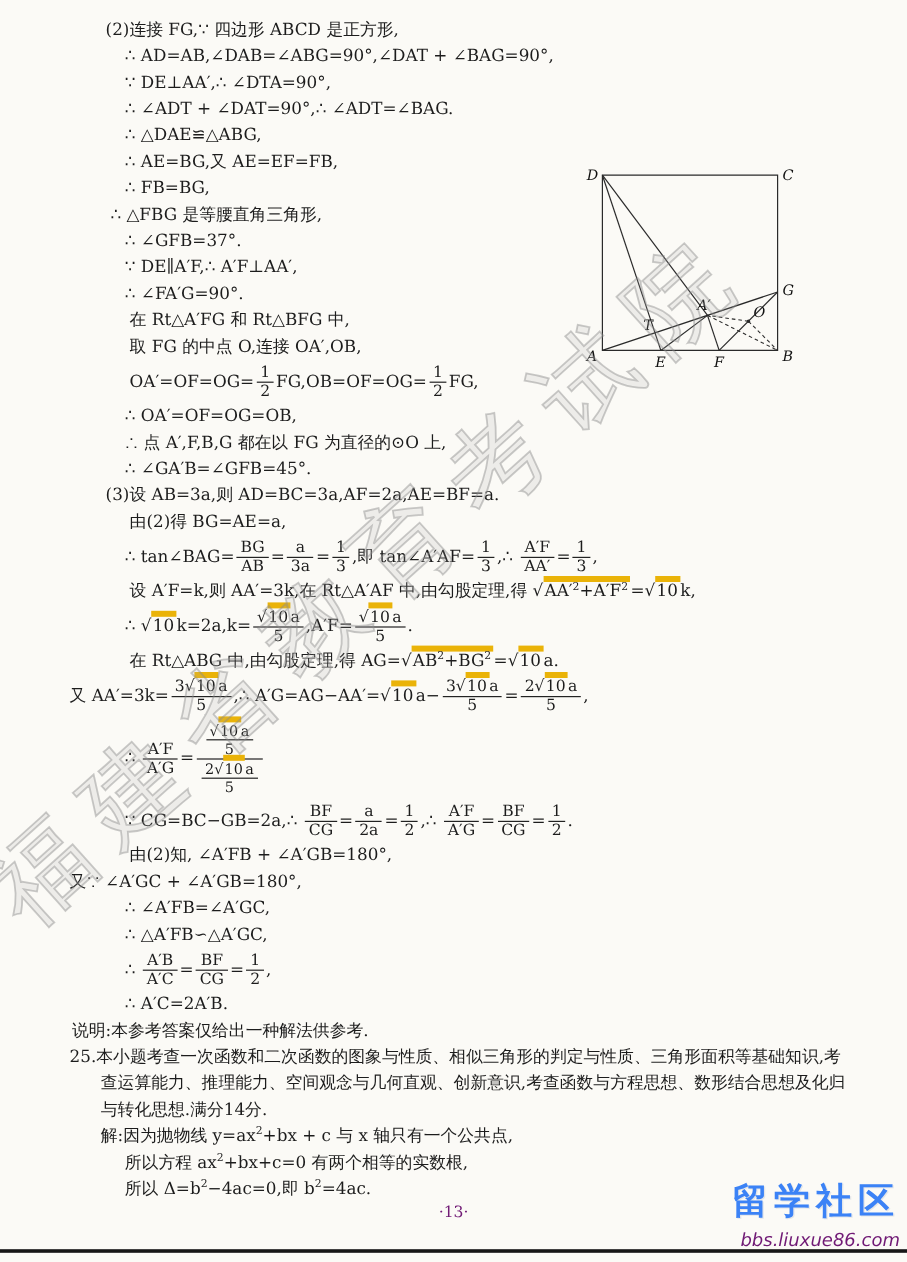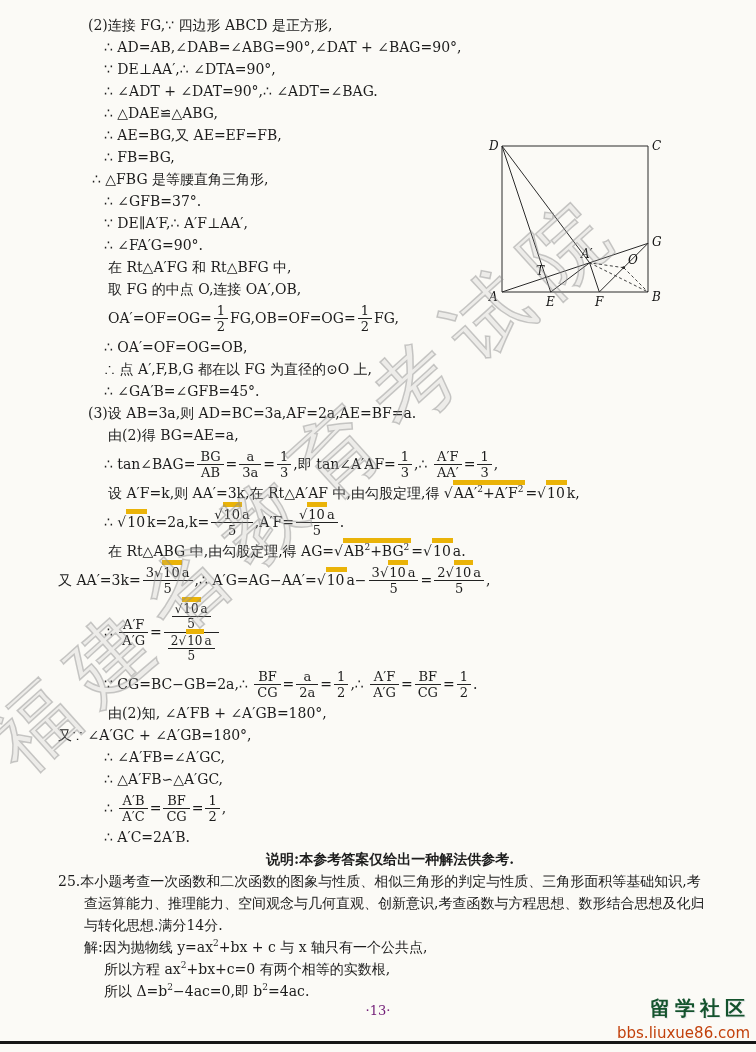--- a/index.html
+++ b/index.html
@@ -3,43 +3,43 @@
 <meta charset="utf-8">
 <style>
   html,body{margin:0;padding:0;background:#777;}
   .page{
     position:relative;width:756px;height:1052px;margin:0 auto;
     background:#fbfaf6;overflow:hidden;
     font-family:"DejaVu Serif","Liberation Serif",serif;color:#1c1c1c;
   }
   .content{position:absolute;left:58px;top:16px;right:36px;z-index:2;}
   .line{font-size:14px;line-height:19px;margin-bottom:3px;white-space:nowrap;}
-  .line.bold{font-weight:bold;text-align:center;}
+  .line.bold{font-weight:normal;}
   sup{font-size:9px;line-height:0;}
   .frac{display:inline-flex;flex-direction:column;vertical-align:middle;text-align:center;margin:1px 2px;font-size:13px;line-height:15px;}
   .frac>.num{border-bottom:1px solid #222;padding:0 3px;display:block;}
   .frac>.den{padding:0 3px;display:block;}
   .frac .frac{font-size:12px;line-height:14px;margin:1px 1px;}
   .sqrt{white-space:nowrap;}
   .sqrt>.rsign{padding-right:0;}
   .sqrt>.rad{border-top:5px solid #eab308;padding:0 2px 0 1px;}
   .figure{position:absolute;left:486px;top:134px;width:196px;height:186px;z-index:2;}
   .stamp-watermark{
     position:absolute;left:4px;top:700px;z-index:3;pointer-events:none;
     transform:rotate(-42deg);transform-origin:0 50%;
     font-family:"DejaVu Sans","Liberation Sans",sans-serif;
     font-size:82px;letter-spacing:20px;white-space:nowrap;
     color:rgba(165,165,165,0.16);
     -webkit-text-stroke:1.5px rgba(140,140,140,0.45);
   }
   .pageno{position:absolute;left:0;right:0;bottom:34px;text-align:center;font-size:13px;z-index:2;color:#701a75;}
   .bottom-rule{position:absolute;left:0;bottom:8px;width:100%;height:3px;background:#161616;z-index:2;}
   .site-mark{position:absolute;right:6px;bottom:10px;text-align:right;z-index:4;font-family:"DejaVu Sans","Liberation Sans",sans-serif;}
-  .site-name{font-size:20px;font-weight:bold;color:#14532d;letter-spacing:5px;text-shadow:1px 1px 0 #e4e6e8;}
-  .site-url{font-size:15px;color:#c2410c;margin-top:2px;}
+  .site-name{font-size:30px;font-weight:bold;color:#3b82f6;letter-spacing:5px;text-shadow:1px 1px 0 #e4e6e8;}
+  .site-url{font-size:15px;color:#701a75;margin-top:2px;font-style:italic;}
   .fig-label{font-size:12px;font-style:italic;fill:#111;font-family:"DejaVu Serif",serif;}
 </style>
 </head>
 <body>
 
 <div class="page">
 
   <div class="stamp-watermark">福建省教育考试院</div>
 
   <div class="content">

